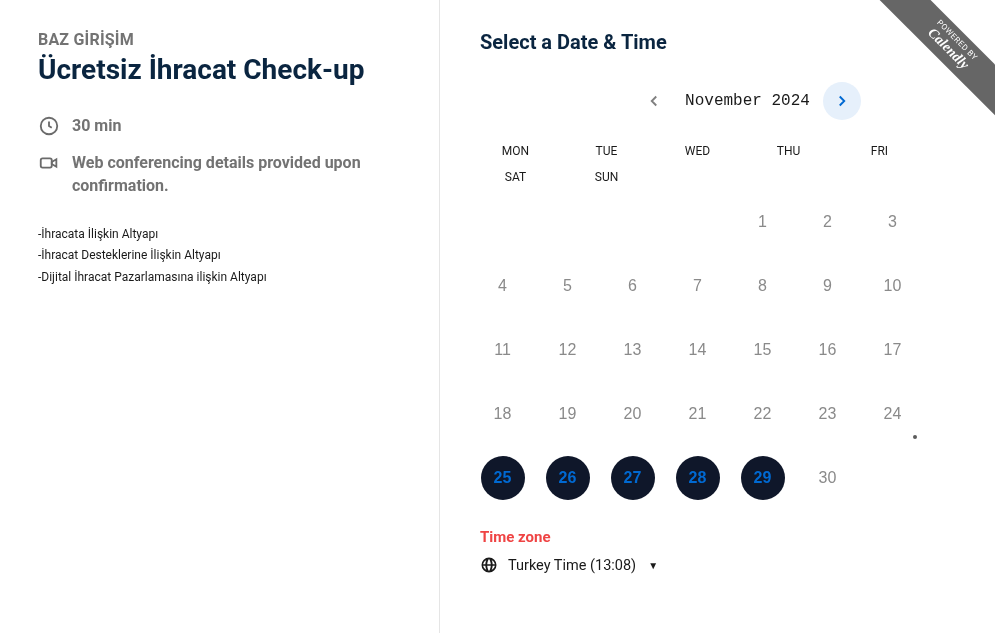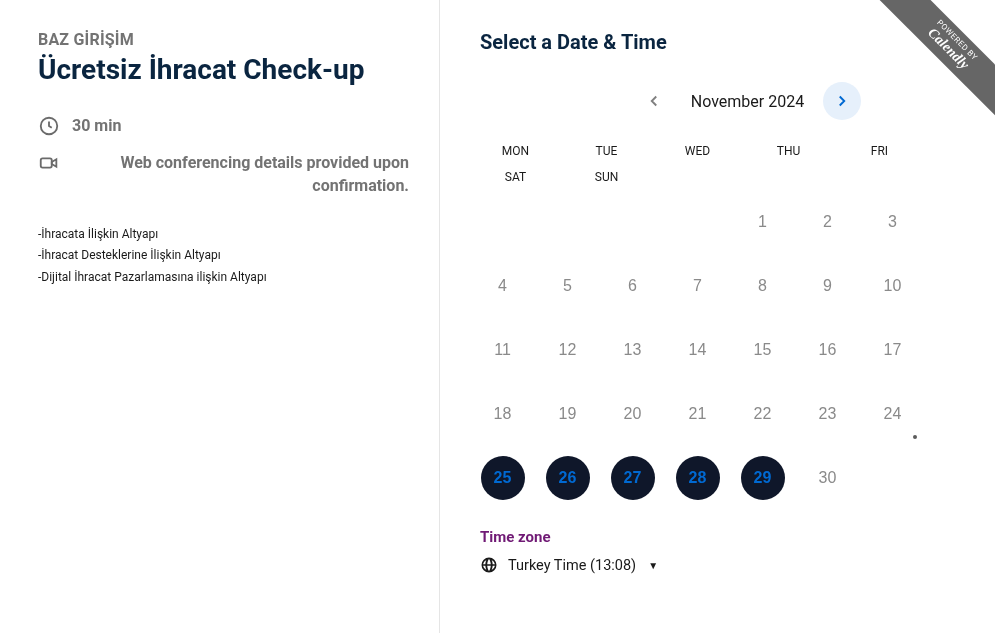--- a/index.html
+++ b/index.html
@@ -51,21 +51,20 @@
     height: 22px;
     flex-shrink: 0;
     color: #6b6b6b;
     margin-top: 1px;
   }
   .meta-text {
     font-size: 16px;
     font-weight: 700;
     color: #737373;
     line-height: 1.45;
-    text-align: right;
   }
   .description {
     margin-top: 26px;
     font-size: 12px;
     color: #1a1a1a;
     line-height: 1.8;
   }
   .select-title {
     font-size: 20px;
     font-weight: 700;
@@ -73,20 +72,21 @@
     margin-bottom: 28px;
     margin-left: 10px;
   }
   .month-nav {
     display: flex;
     align-items: center;
     justify-content: center;
     gap: 0;
     margin-bottom: 18px;
     margin-left: 60px;
+    font-family: Liberation Mono, monospace;
   }
   .nav-btn {
     width: 38px;
     height: 38px;
     border-radius: 50%;
     border: none;
     background: transparent;
     display: flex;
     align-items: center;
     justify-content: center;
@@ -160,21 +160,21 @@
     left: 50%;
     transform: translateX(20px);
   }
   .timezone-section {
     margin-top: 26px;
     margin-left: 10px;
   }
   .tz-label {
     font-size: 15px;
     font-weight: 700;
-    color: #701a75;
+    color: #ef4444;
     margin-bottom: 10px;
   }
   .tz-select {
     display: flex;
     align-items: center;
     gap: 10px;
     font-size: 14.5px;
     cursor: pointer;
     color: #1a1a1a;
   }

